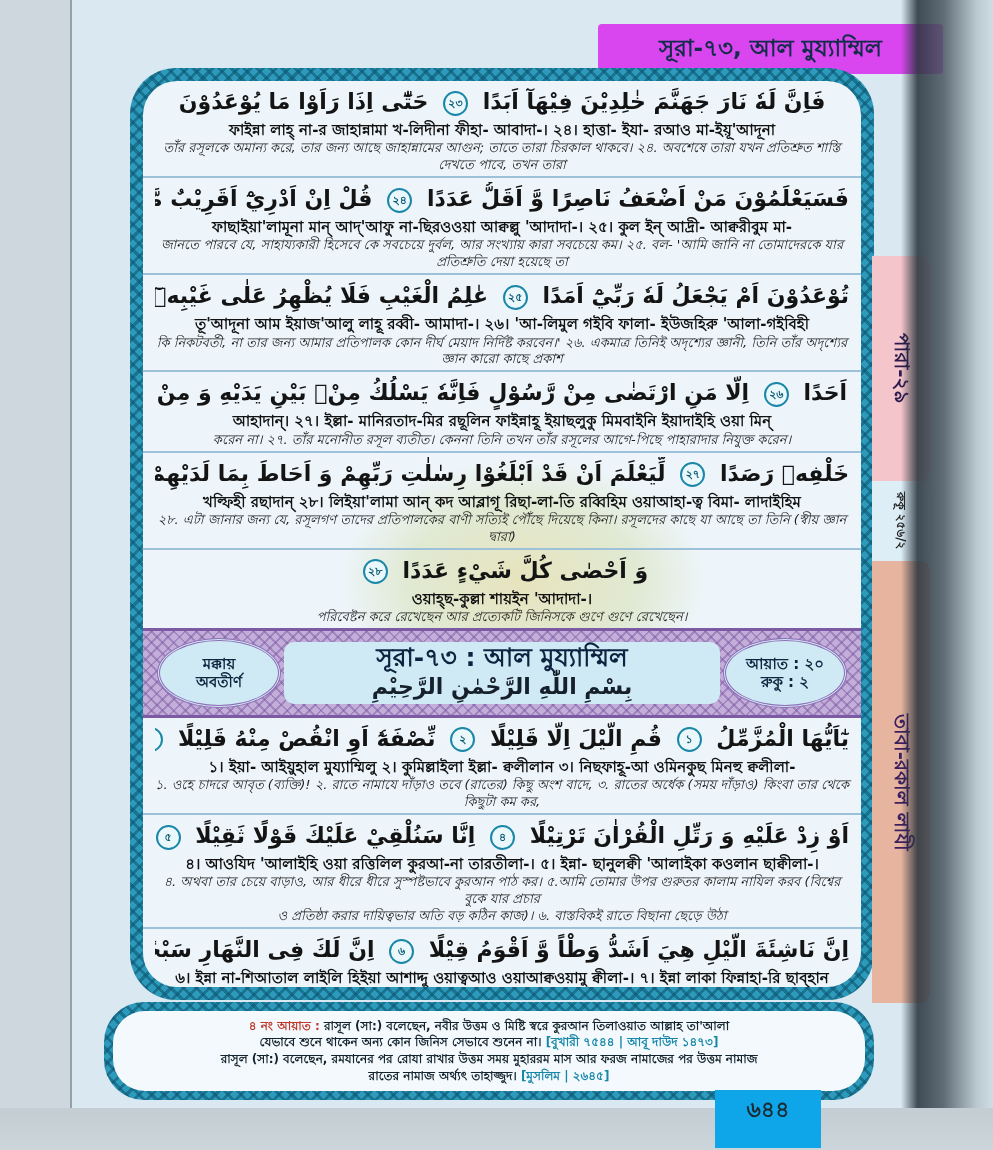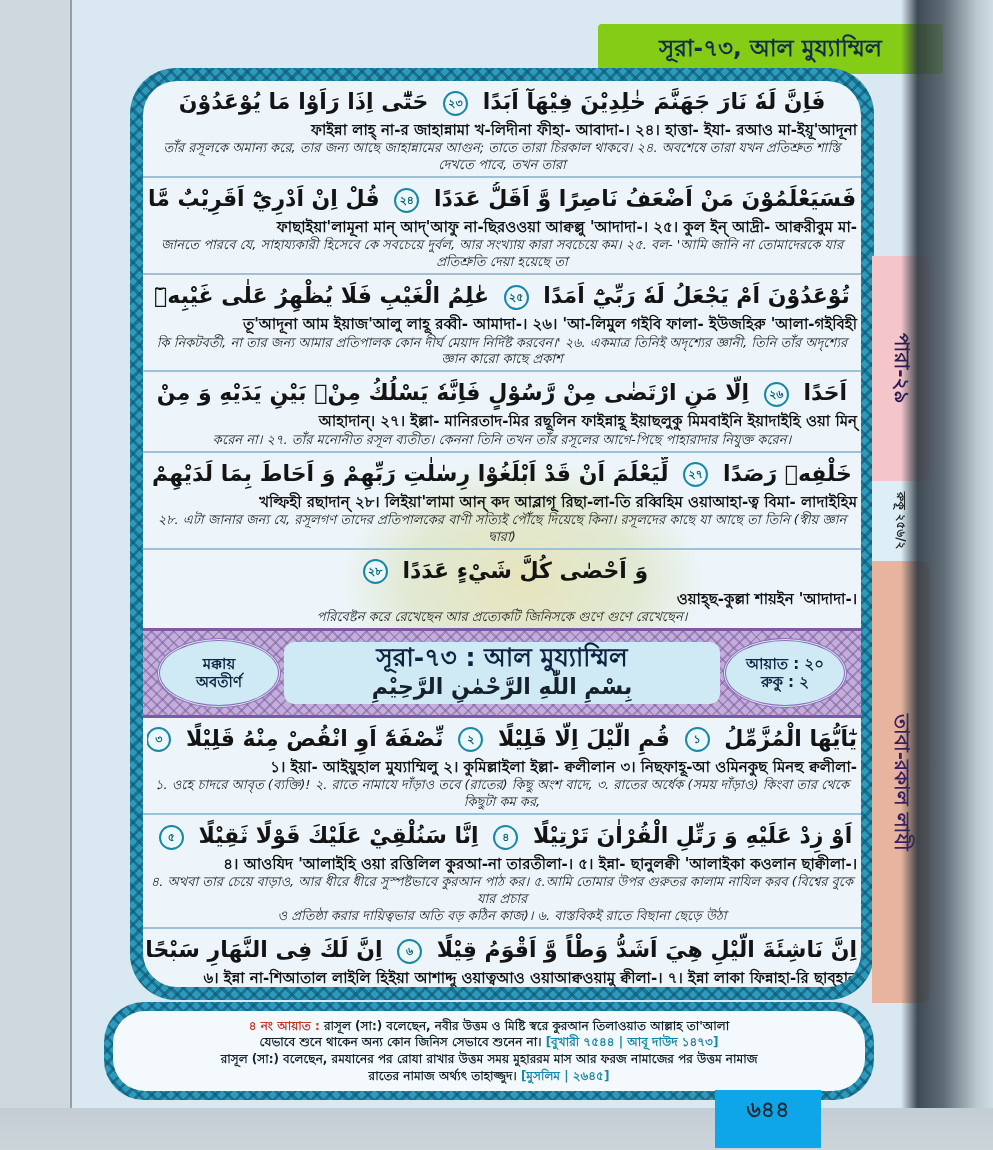--- a/index.html
+++ b/index.html
@@ -18,21 +18,21 @@
     background:linear-gradient(#c3cdd3,#ccd5da);
   }
   .edge-shadow{
     position:absolute;top:0;right:0;width:92px;height:1108px;z-index:6;
     background:linear-gradient(to right,rgba(30,40,48,0) 0%,rgba(42,53,62,.88) 18%,rgba(74,86,95,.85) 46%,rgba(160,173,181,.55) 82%,rgba(190,200,207,.35) 100%);
     pointer-events:none;
   }
   
   .top-band{
     position:absolute;top:24px;left:598px;right:50px;height:50px;z-index:2;
-    background:#84cc16;border-radius:4px;
+    background:#d946ef;border-radius:4px;
     display:flex;align-items:center;justify-content:center;
   }
   .top-band .t{font-size:23px;font-weight:bold;color:#122c49;}
   
   .lattice{
     background-color:#2d9abc;
     background-image:
       repeating-linear-gradient(45deg,rgba(10,84,110,.55) 0 3px,transparent 3px 9px),
       repeating-linear-gradient(-45deg,rgba(10,84,110,.55) 0 3px,transparent 3px 9px);
   }
@@ -42,35 +42,35 @@
   }
   .content-inner{
     width:100%;height:100%;border-radius:34px;background:#edf5fa;
     overflow:hidden;display:flex;flex-direction:column;position:relative;
   }
   .watermark{
     position:absolute;left:200px;top:380px;width:360px;height:240px;z-index:0;
     background:radial-gradient(ellipse at center,rgba(226,214,140,.55) 0%,rgba(196,206,120,.30) 45%,rgba(196,206,120,0) 72%);
     border-radius:50%;pointer-events:none;
   }
-  .vblock{position:relative;z-index:1;padding:4px 4px 2px;border-bottom:2px solid #9cc1d9;}
+  .vblock{position:relative;z-index:1;padding:4px 12px 2px;border-bottom:2px solid #9cc1d9;}
   .vblock:last-child{border-bottom:none;}
   .arabic{
     direction:rtl;text-align:center;white-space:nowrap;overflow:hidden;
     font-size:22px;font-weight:bold;color:#141414;line-height:1.55;
     font-family:"DejaVu Sans",sans-serif;
   }
   .vmark{
     display:inline-block;direction:ltr;min-width:21px;height:21px;line-height:21px;
     margin:0 7px;border:2px solid #1b87a8;border-radius:50%;
     background:#eaf7fb;color:#0d5b74;font-size:11px;font-weight:bold;
     text-align:center;vertical-align:middle;
   }
   .translit{
-    text-align:right;font-weight:bold;font-size:15px;color:#111;
+    text-align:center;font-weight:bold;font-size:15px;color:#111;
     line-height:1.35;margin-top:1px;
   }
   .meaning{
     text-align:center;font-style:italic;font-size:13px;color:#1c1c1c;
     line-height:1.3;
   }
   
   .surah-band{
     position:relative;z-index:1;height:90px;flex:none;
     background-color:#c2aed8;

